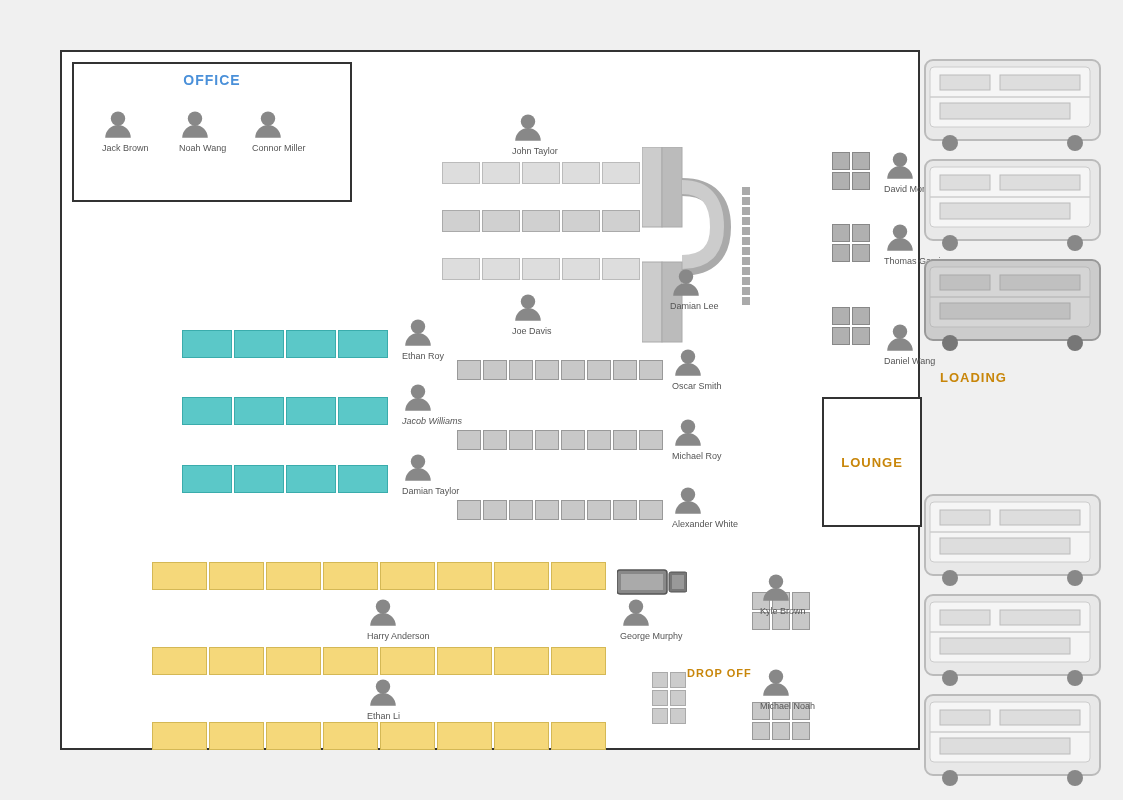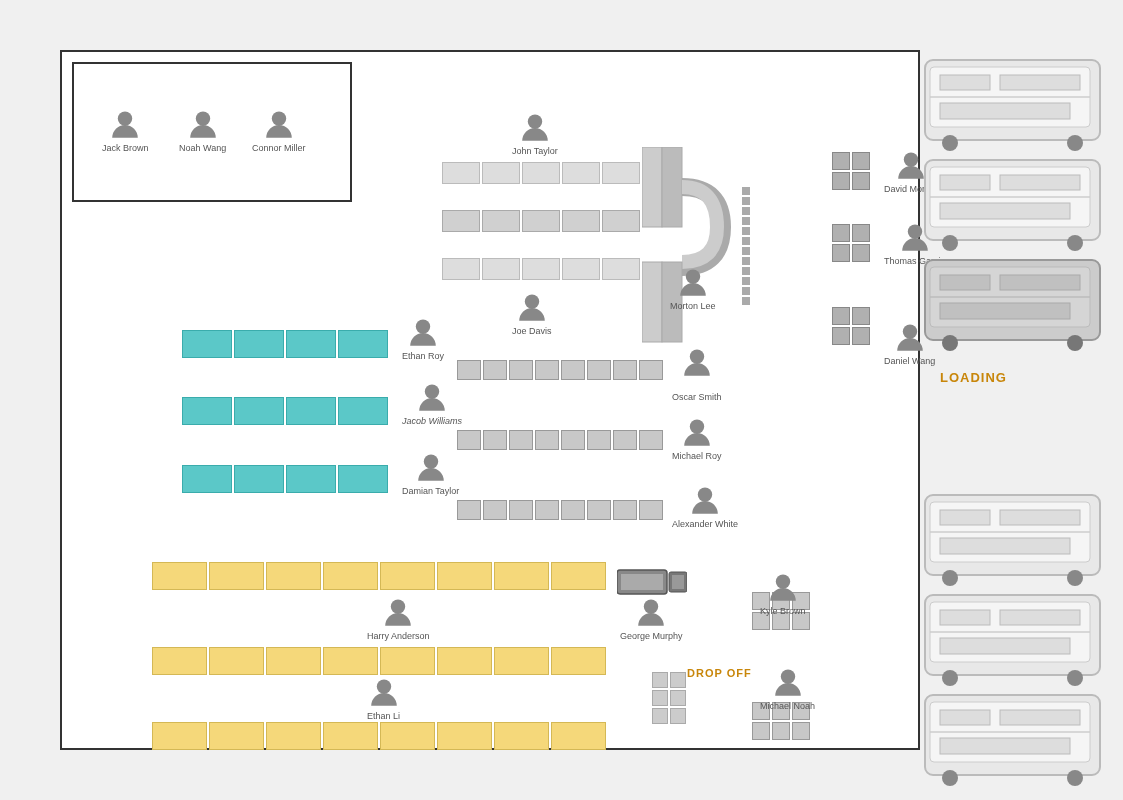--- a/index.html
+++ b/index.html
@@ -35,21 +35,20 @@
       left: 0; right: 0;
       text-align: center;
       color: #4a90d9;
       font-weight: bold;
       font-size: 14px;
       letter-spacing: 1px;
     }
     .person-icon {
       display: flex;
       flex-direction: column;
-      align-items: center;
       position: absolute;
     }
     .person-icon svg {
       width: 32px;
       height: 32px;
     }
     .person-label {
       font-size: 9px;
       color: #555;
       text-align: center;
@@ -66,20 +65,21 @@
       background: #5bc8c8;
       border: 1px solid #3aacac;
     }
   </style>
 </head>
 <body>
 
 <div class="main-container">
 
   <div class="office-box">
+    <div class="office-label">OFFICE</div>
 
     <div class="person-icon" style="left:28px;top:45px;">
       <svg viewBox="0 0 40 40" fill="#888">
           <circle cx="20" cy="12" r="9"></circle>
           <path d="M4 36c0-8.8 7.2-16 16-16s16 7.2 16 16"></path>
         </svg>
       <div class="person-label">Jack Brown</div>
     </div>
 
     <div class="person-icon" style="left:105px;top:45px;">
@@ -206,34 +206,34 @@
       <rect x="0" y="100" width="8" height="8" fill="#aaa"></rect>
       <rect x="0" y="110" width="8" height="8" fill="#aaa"></rect>
     </g>
   </svg>
 
   <div class="person-icon" style="left:608px;top:215px;">
     <svg viewBox="0 0 40 40" fill="#888">
         <circle cx="20" cy="12" r="9"></circle>
         <path d="M4 36c0-8.8 7.2-16 16-16s16 7.2 16 16"></path>
       </svg>
-    <div class="person-label">Morton Lee</div>
+    <div class="person-label">Damian Lee</div>
   </div>
 
   <div style="position:absolute;top:308px;left:395px;display:grid;grid-template-columns:repeat(10,24px);gap:2px;">
     <div style="width:24px;height:20px;background:#c8c8c8;border:1px solid #999;"></div>
     <div style="width:24px;height:20px;background:#c8c8c8;border:1px solid #999;"></div>
     <div style="width:24px;height:20px;background:#c8c8c8;border:1px solid #999;"></div>
     <div style="width:24px;height:20px;background:#c8c8c8;border:1px solid #999;"></div>
     <div style="width:24px;height:20px;background:#c8c8c8;border:1px solid #999;"></div>
     <div style="width:24px;height:20px;background:#c8c8c8;border:1px solid #999;"></div>
     <div style="width:24px;height:20px;background:#c8c8c8;border:1px solid #999;"></div>
     <div style="width:24px;height:20px;background:#c8c8c8;border:1px solid #999;"></div>
   </div>
-  <div class="person-icon" style="left:610px;top:295px;gap:11px;">
+  <div class="person-icon" style="left:610px;top:295px;">
     <svg viewBox="0 0 40 40" fill="#888">
         <circle cx="20" cy="12" r="9"></circle>
         <path d="M4 36c0-8.8 7.2-16 16-16s16 7.2 16 16"></path>
       </svg>
     <div class="person-label">Oscar Smith</div>
   </div>
 
   <div style="position:absolute;top:378px;left:395px;display:grid;grid-template-columns:repeat(10,24px);gap:2px;">
     <div style="width:24px;height:20px;background:#c8c8c8;border:1px solid #999;"></div>
     <div style="width:24px;height:20px;background:#c8c8c8;border:1px solid #999;"></div>
@@ -305,20 +305,23 @@
     <div style="width:18px;height:18px;background:#b0b0b0;border:1px solid #888;"></div>
   </div>
   <div class="person-icon" style="left:822px;top:270px;">
     <svg viewBox="0 0 40 40" fill="#888">
         <circle cx="20" cy="12" r="9"></circle>
         <path d="M4 36c0-8.8 7.2-16 16-16s16 7.2 16 16"></path>
       </svg>
     <div class="person-label">Daniel Wang</div>
   </div>
 
+  <div style="position:absolute;top:345px;left:760px;width:100px;height:130px;border:2px solid #333;background:#fff;">
+    <div style="position:absolute;top:50%;left:50%;transform:translate(-50%,-50%);color:#c8860a;font-weight:bold;font-size:13px;letter-spacing:1px;white-space:nowrap;">LOUNGE</div>
+  </div>
 
   <div style="position:absolute;top:510px;left:90px;">
     <div style="display:flex;gap:2px;">
       <div style="width:55px;height:28px;background:#f5d87a;border:1px solid #d4b855;"></div>
       <div style="width:55px;height:28px;background:#f5d87a;border:1px solid #d4b855;"></div>
       <div style="width:55px;height:28px;background:#f5d87a;border:1px solid #d4b855;"></div>
       <div style="width:55px;height:28px;background:#f5d87a;border:1px solid #d4b855;"></div>
       <div style="width:55px;height:28px;background:#f5d87a;border:1px solid #d4b855;"></div>
       <div style="width:55px;height:28px;background:#f5d87a;border:1px solid #d4b855;"></div>
       <div style="width:55px;height:28px;background:#f5d87a;border:1px solid #d4b855;"></div>

